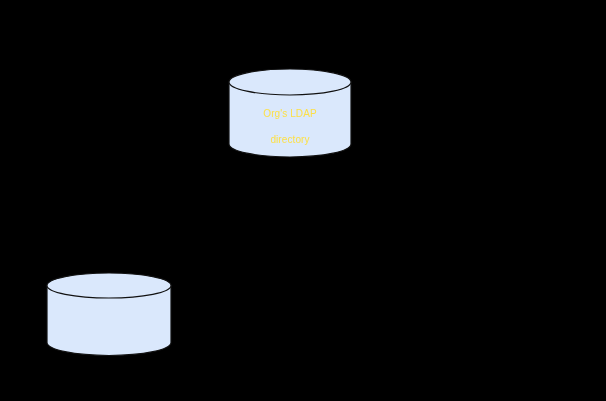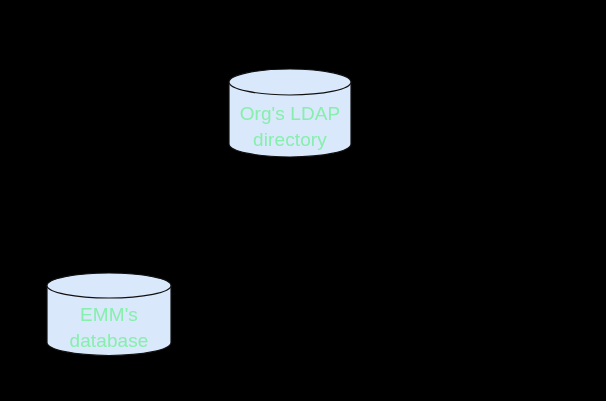--- a/index.html
+++ b/index.html
@@ -28,22 +28,22 @@
     width: 100%;
     height: 100%;
     display: block;
     overflow: visible;
   }
   .cyl-label {
     position: absolute;
     left: 0;
     width: 100%;
     text-align: center;
-    color: #86efac;
-    font-size: 19px;
+    color: #fde047;
+    font-size: 10px;
     line-height: 26px;
     letter-spacing: 0.1px;
     white-space: pre-line;
     pointer-events: none;
     user-select: none;
   }
 </style>
 </head>
 <body style="background: rgb(0, 0, 0);">
 
@@ -56,18 +56,16 @@
     </svg>
     <div class="cyl-label" style="top: 33px;">Org's LDAP
 directory</div>
   </div>
 
   <div class="cylinder" id="node-emm" style="left: 46px; top: 272px; width: 126px; height: 84px;">
     <svg class="cyl-svg" preserveAspectRatio="none" viewBox="0 0 126 84">
       <path class="cyl-body" d="M1,13.5 L1,70.5 A62,13 0 0 0 125,70.5 L125,13.5 Z" fill="#dae8fc" stroke="#111111" stroke-width="1.2" vector-effect="non-scaling-stroke"></path>
       <ellipse class="cyl-cap" cx="63" cy="13.5" rx="62" ry="12.5" fill="#dae8fc" stroke="#111111" stroke-width="1.2" vector-effect="non-scaling-stroke"></ellipse>
     </svg>
-    <div class="cyl-label" style="top: 29.5px;">EMM's
-database</div>
   </div>
 
 
 </div>
 
 </body></html>

